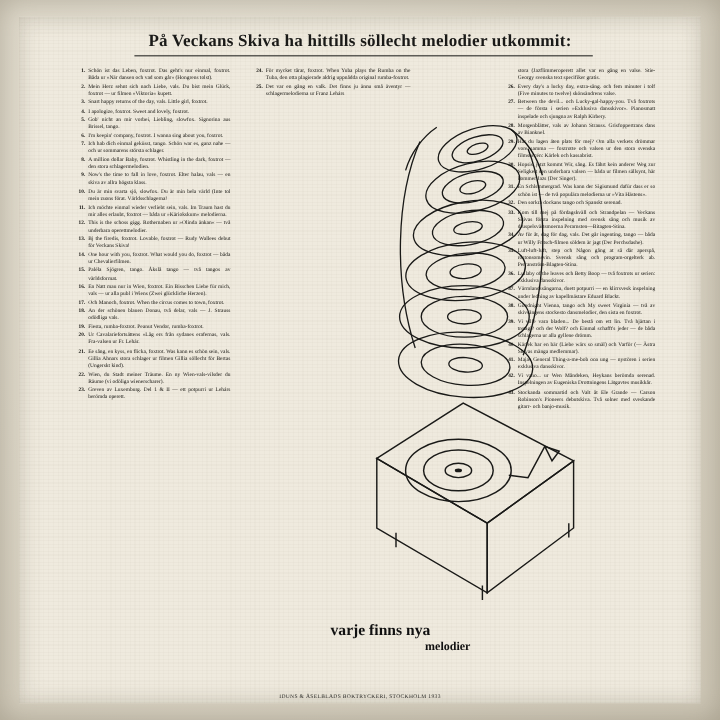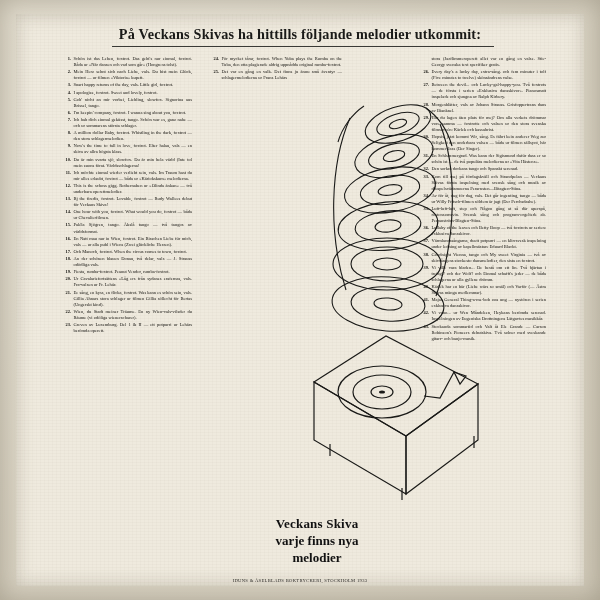--- a/index.html
+++ b/index.html
@@ -114,22 +114,23 @@
   }
   .blurb .l2 {
     font-family: "Liberation Serif", serif;
     font-weight: bold;
     font-size: 13px;
     margin-top: 1px;
   }
   .blurb .l3 {
     font-family: "Liberation Serif", serif;
     font-weight: bold;
-    font-size: 13px;
+    font-size: 10px;
     margin-top: 1px;
+    text-align: right;
   }
   .imprint {
     position: absolute;
     left: 0;
     top: 578px;
     width: 600px;
     text-align: center;
     font-size: 4.6px;
     letter-spacing: 0.3px;
     color: #2a2a26;
@@ -142,21 +143,21 @@
   }
 </style>
 </head>
 <body>
 
 <div class="sleeve">
   <div class="paper">
     <div class="grain"></div>
   </div>
 
-  <div class="headline">På Veckans Skivas ha hittills följande melodier utkommit:</div>
+  <div class="headline">På Veckans Skiva ha hittills söllecht melodier utkommit:</div>
   <div class="rule"></div>
 
   <div class="art">
     <svg width="196" height="420" viewBox="0 0 196 420" xmlns="http://www.w3.org/2000/svg" aria-hidden="true">
       <g fill="none" stroke="#1a1a18" stroke-width="1.1">
 
         <ellipse cx="108" cy="40" rx="34" ry="17" transform="rotate(-18 108 40)"></ellipse>
         <ellipse cx="108" cy="40" rx="22" ry="10" transform="rotate(-18 108 40)"></ellipse>
         <ellipse cx="108" cy="40" rx="9" ry="4" transform="rotate(-18 108 40)"></ellipse>
 
@@ -386,20 +387,19 @@
           <span class="txt">Vi vano... ur Wen Måndeken, Heykans berömda serenad. Inspelningen av Eugeniska Drottningens Lätgavtes musikkår.</span>
         </div>
       <div class="entry">
           <span class="num">43.</span>
           <span class="txt">Stockanda sommartid och Valt åt Ele Grande — Carson Robinson's Pioneers debutskiva. Två solner med sveskande gitarr- och banjo-musik.</span>
         </div>
     </div>
   </div>
 
   <div class="blurb">
-    <div class="l1">Veckans Skiva</div>
     <div class="l2">varje finns nya</div>
     <div class="l3">melodier</div>
   </div>
 
   <div class="imprint">IDUNS &amp; ÅSELBLADS BOKTRYCKERI, STOCKHOLM 1933</div>
   <div class="edgewear"></div>
 </div>
 
 </body></html>

